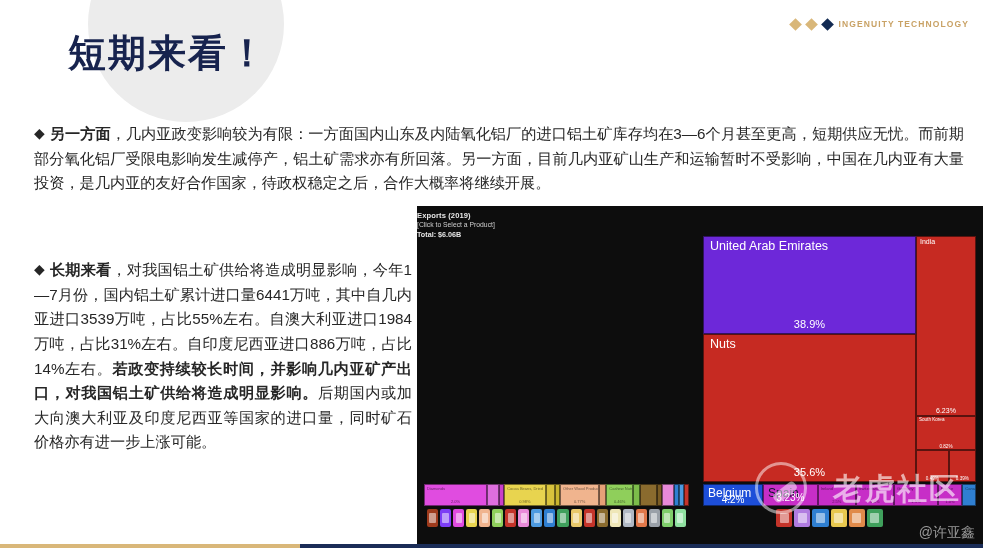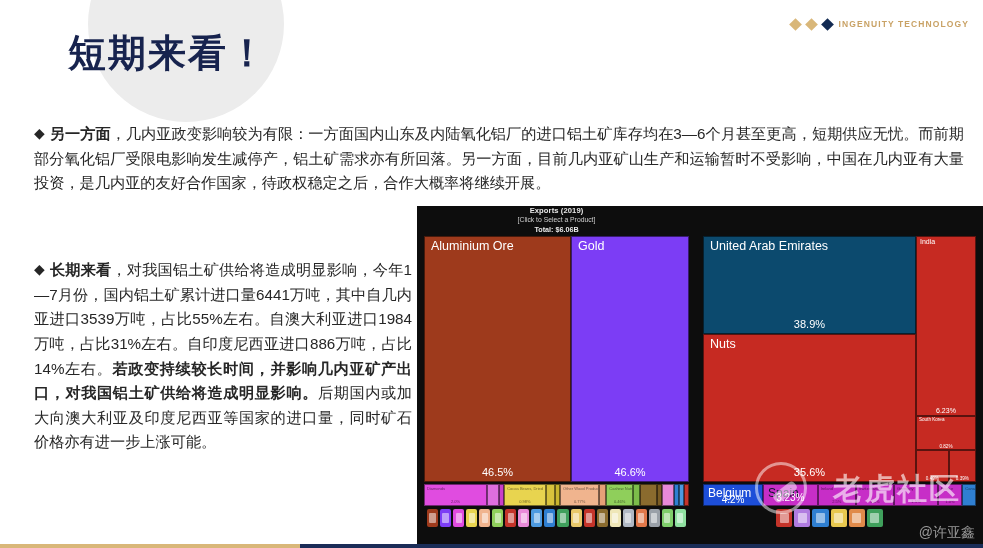--- a/index.html
+++ b/index.html
@@ -77,22 +77,23 @@
     width: 566px; height: 342px;
     background: #0d0d0d;
     z-index: 2;
     overflow: hidden;
   }
   .panel { position: absolute; top: 0; height: 100%; }
   .panel-left  { left: 0;     width: 279px; }
   .panel-right { left: 279px; width: 287px; }
 
   .panel-head {
-    text-align: center;
+    text-align: left;
     color: #e8e8e8;
+    padding-top: 5px;
     line-height: 1.32;
   }
   .panel-head .h-title { font-size: 7.6px; font-weight: bold; letter-spacing: .1px; }
   .panel-head .h-sub   { font-size: 6.8px; color: #cfcfcf; }
   .panel-head .h-total { font-size: 7.2px; font-weight: bold; }
 
   .tm {
     position: absolute;
     left: 7px; right: 7px;
     top: 30px; height: 246px;
@@ -219,30 +220,20 @@
   <span class="bullet">◆</span><span class="b">长期来看</span><span>，对我国铝土矿供给将造成明显影响，今年1—7月份，国内铝土矿累计进口量6441万吨，其中自几内亚进口3539万吨，占比55%左右。自澳大利亚进口1984万吨，占比31%左右。自印度尼西亚进口886万吨，占比14%左右。</span><span class="b">若政变持续较长时间，并影响几内亚矿产出口，对我国铝土矿供给将造成明显影响。</span><span>后期国内或加大向澳大利亚及印度尼西亚等国家的进口量，同时矿石价格亦有进一步上涨可能。</span>
 </div>
 
 <div class="chart">
   <div class="panel panel-left">
     <div class="panel-head">
       <div class="h-title">Exports (2019)</div>
       <div class="h-sub">[Click to Select a Product]</div>
       <div class="h-total">Total: $6.06B</div>
     </div>
-    <div class="tm">
-        <div class="tile" style="left: 0%; top: 0%; width: 55.5%; height: 100%; background: rgb(158, 58, 28);">
-          <div class="lbl">Aluminium Ore</div>
-          <div class="pct">46.5%</div>
-        </div>
-        <div class="tile" style="left: 55.5%; top: 0%; width: 44.5%; height: 100%; background: rgb(124, 61, 245);">
-          <div class="lbl">Gold</div>
-          <div class="pct">46.6%</div>
-        </div>
-      </div>
     <div class="mini-row">
         <div class="mini" style="width: 23.8532%; background: rgb(224, 76, 224);">
           <span>Diamonds</span>
           <span style="top: auto; bottom: 1px; left: 0px; width: 100%; text-align: center;">2.0%</span>
         </div>
         <div class="mini" style="width: 4.58716%; background: rgb(222, 110, 222);"></div>
         <div class="mini" style="width: 1.83486%; background: rgb(201, 63, 201);"></div>
         <div class="mini" style="width: 15.5963%; background: rgb(232, 212, 79);">
           <span>Cocoa Beans, Dried</span>
           <span style="top: auto; bottom: 1px; left: 0px; width: 100%; text-align: center;">0.98%</span>
@@ -285,21 +276,21 @@
         <div class="legend-chip" style="background: rgb(176, 184, 196);"></div>
         <div class="legend-chip" style="background: rgb(226, 120, 74);"></div>
         <div class="legend-chip" style="background: rgb(154, 160, 168);"></div>
         <div class="legend-chip" style="background: rgb(127, 206, 106);"></div>
         <div class="legend-chip" style="background: rgb(143, 224, 160);"></div>
       </div>
   </div>
 
   <div class="panel panel-right">
     <div class="tm">
-        <div class="tile" style="left: 0%; top: 0%; width: 78%; height: 40%; background: #0c4a6e;">
+        <div class="tile" style="left: 0%; top: 0%; width: 78%; height: 40%; background: #6d28d9;">
           <div class="lbl">United Arab Emirates</div>
           <div class="pct">38.9%</div>
         </div>
         <div class="tile" style="left: 0%; top: 40%; width: 78%; height: 60%; background: rgb(198, 42, 34);">
           <div class="lbl">Nuts</div>
           <div class="pct">35.6%</div>
         </div>
         <div class="tile sm" style="left: 78%; top: 0%; width: 22%; height: 73%; background: rgb(198, 42, 34);">
           <div class="lbl" style="font-size: 7px;">India</div>
           <div class="pct" style="font-size: 7px;">6.23%</div>

